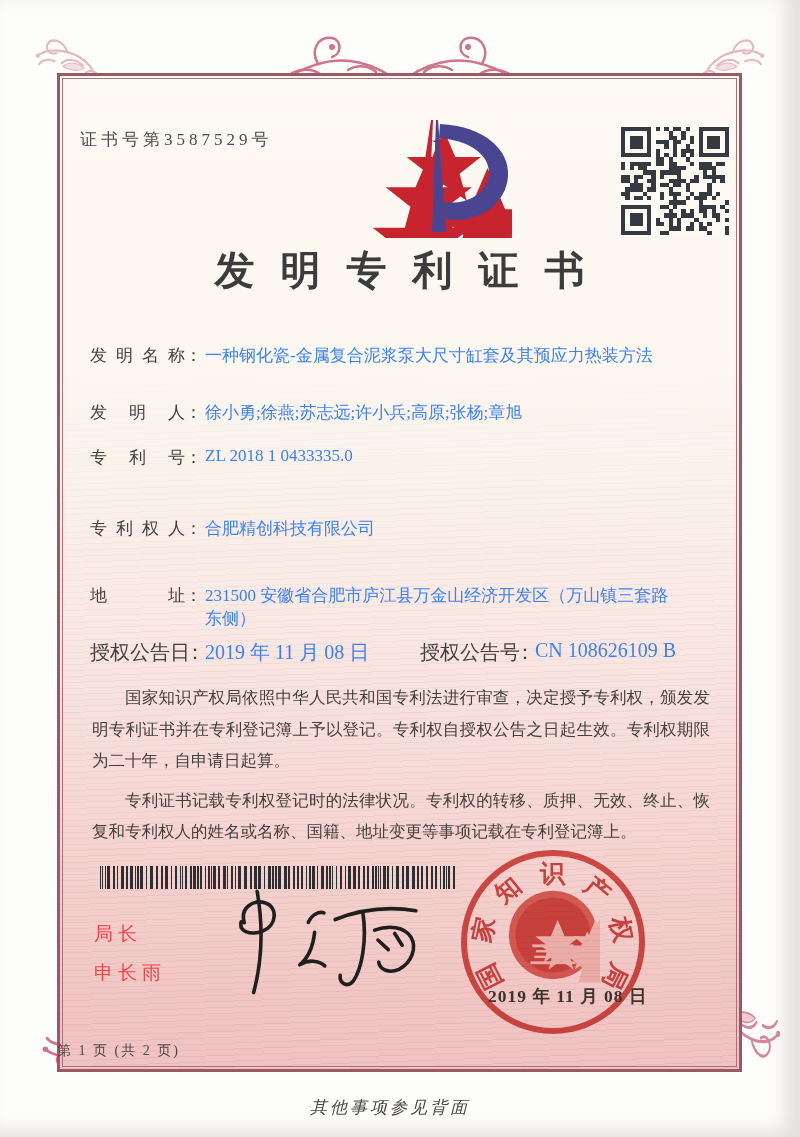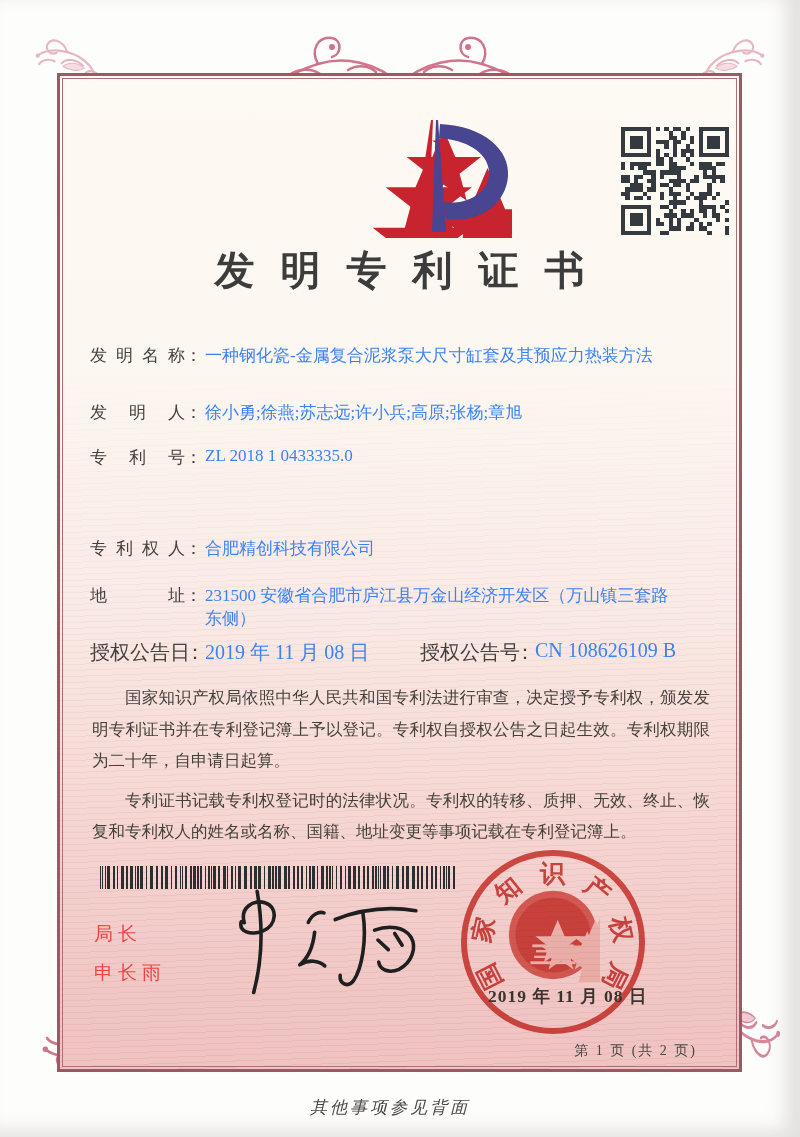--- a/index.html
+++ b/index.html
@@ -36,21 +36,21 @@
   .director{position:absolute;left:94px;top:921px;font-size:19px;color:#ef4444;
             font-family:"Liberation Sans","DejaVu Sans",sans-serif;}
   .director div{margin-bottom:13px;letter-spacing:5px;}
   .signature{position:absolute;left:212px;top:884px;width:220px;height:118px;transform:rotate(-2deg);}
   .seal{position:absolute;left:461px;top:850px;width:184px;height:184px;mix-blend-mode:multiply;opacity:.93;}
   .seal-ring{position:absolute;inset:0;border:6px solid #d24a43;border-radius:50%;}
   .seal-char{position:absolute;font-size:25px;font-weight:700;color:#cf4540;
              font-family:"Liberation Serif",serif;}
   .seal-date{position:absolute;left:488px;top:984px;font-size:17.5px;font-weight:700;
              color:#3d332c;letter-spacing:1px;z-index:5;}
-  .page-ind{position:absolute;left:57px;top:1042px;width:640px;text-align:right;
+  .page-ind{position:absolute;left:57px;top:1042px;width:640px;text-align:left;
             font-size:14px;color:#4a4644;letter-spacing:2px;}
   .back-note{position:absolute;left:0;top:1096px;width:780px;text-align:center;
              font-size:17px;color:#4c4846;letter-spacing:3px;font-style:italic;}
   .orn{position:absolute;pointer-events:none;}
 </style>
 </head>
 <body>
 
 <div class="stage">
 
@@ -104,20 +104,21 @@
   <svg class="orn" style="left:36px;top:992px" width="96" height="96">
       <use href="#flourish" transform="translate(96,96) scale(-0.96,-0.96)"></use>
     </svg>
   <svg class="orn" style="left:718px;top:980px;opacity:.85" width="80" height="130">
       <use href="#flourish" transform="translate(0,130) scale(0.8,-1.3)"></use>
     </svg>
 
   <div class="page"></div>
   <div class="texture"></div>
 
+  <div class="cert-no">证书号第3587529号</div>
 
   <svg class="logo" viewBox="0 0 180 126">
     <g fill="#c8242f">
       <use href="#star5" x="50" y="12" width="13" height="13" transform="translate(50,12)"></use>
     </g>
     <g fill="#c8242f">
       <g transform="translate(56,18) scale(0.62)">
           <use href="#star5"></use>
         </g>
       <g transform="translate(32,44) scale(0.72)">
@@ -350,21 +351,21 @@
 
   <div class="frow" style="top:344px">
     <span class="flabel">发明名称</span><span class="fcolon">：</span><span class="fvalue">一种钢化瓷-金属复合泥浆泵大尺寸缸套及其预应力热装方法</span>
   </div>
   <div class="frow" style="top:401px">
     <span class="flabel">发明人</span><span class="fcolon">：</span><span class="fvalue">徐小勇;徐燕;苏志远;许小兵;高原;张杨;章旭</span>
   </div>
   <div class="frow" style="top:446px">
     <span class="flabel">专利号</span><span class="fcolon">：</span><span class="fvalue">ZL 2018 1 0433335.0</span>
   </div>
-  <div class="frow" style="top:537px">
+  <div class="frow" style="top:517px">
     <span class="flabel">专利权人</span><span class="fcolon">：</span><span class="fvalue">合肥精创科技有限公司</span>
   </div>
   <div class="frow" style="top:584px">
     <span class="flabel">地址</span><span class="fcolon">：</span><span class="fvalue wrap">231500 安徽省合肥市庐江县万金山经济开发区（万山镇三套路东侧）</span>
   </div>
   <div class="pair2" style="left:90px;top:639px">
     <span class="flabel">授权公告日</span><span class="fcolon">：</span><span class="fvalue">2019 年 11 月 08 日</span>
   </div>
   <div class="pair2" style="left:420px;top:639px">
     <span class="flabel">授权公告号</span><span class="fcolon">：</span><span class="fvalue">CN 108626109 B</span>

